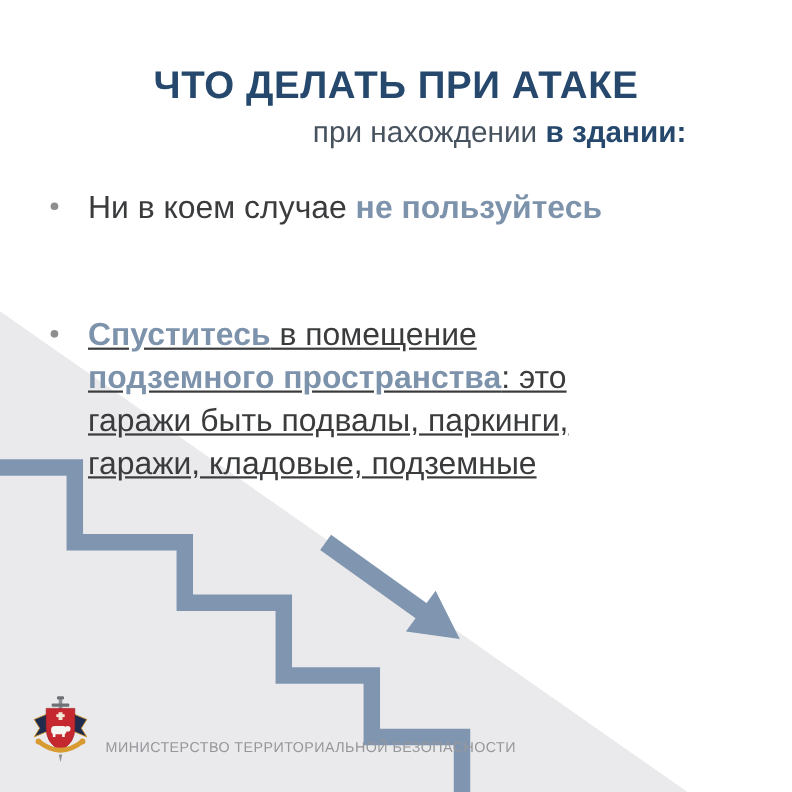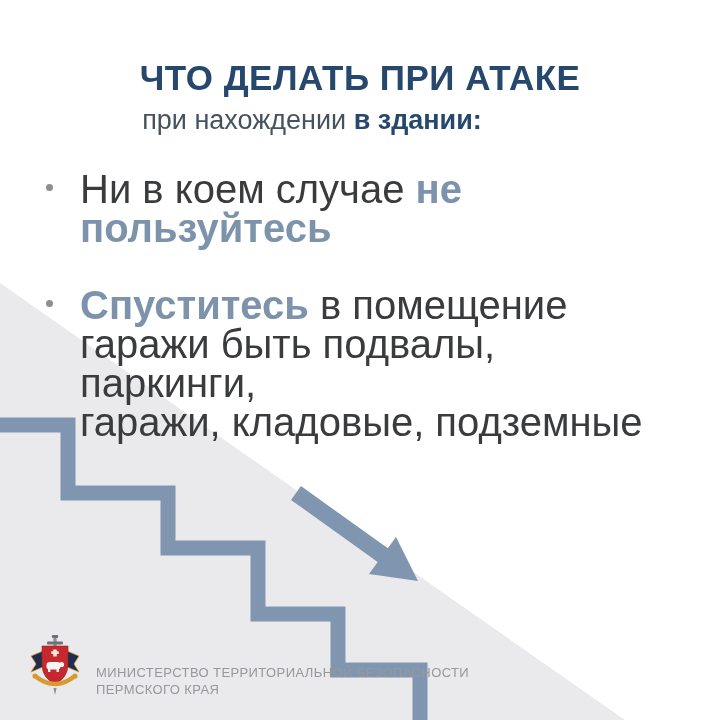--- a/index.html
+++ b/index.html
@@ -38,33 +38,33 @@
   .text-layer{position:absolute;left:0;top:0;width:720px;height:720px;z-index:1;}
   .title{
     position:absolute;top:58px;left:0;width:720px;
     text-align:center;
     font-size:35px;font-weight:bold;
     color:var(--navy);
     letter-spacing:0.5px;
   }
   .subtitle{
     position:absolute;top:105px;left:0;width:624px;
-    text-align:center;
+    text-align:right;
     font-size:27px;
     color:var(--subtitle-gray);
   }
   .subtitle b{color:var(--navy);}
   .bullets{list-style:none;}
   .bullet{
     position:absolute;left:44px;width:630px;
-    font-size:40px;line-height:39px;
+    font-size:29px;line-height:39px;
     color:var(--body);
   }
   .bullet-1{top:170px;}
-  .bullet-2{top:286px;}
+  .bullet-2{top:286px;text-decoration:underline;}
   .dot{
     position:absolute;left:2px;top:14px;
     width:7px;height:7px;border-radius:50%;
     background:var(--dot);
   }
   .bullet-text{margin-left:36px;}
   .accent-bold{color:var(--accent);font-weight:bold;}
   
   .footer{
     position:absolute;left:28px;top:632px;
@@ -103,20 +103,21 @@
       <li class="bullet bullet-1">
         <span class="dot"></span>
         <div class="bullet-text">
             <div class="line"><span>Ни в коем случае </span><span class="accent-bold">не пользуйтесь</span></div>
           </div>
       </li>
       <li class="bullet bullet-2">
         <span class="dot"></span>
         <div class="bullet-text">
             <div class="line"><span class="accent-bold">Спуститесь</span><span> в помещение</span></div>
+            <div class="line"><span class="accent-bold">подземного пространства</span><span>: это</span></div>
             <div class="line"><span>гаражи быть подвалы, паркинги,</span></div>
             <div class="line"><span>гаражи, кладовые, подземные</span></div>
           </div>
       </li>
     </ul>
   </div>
 
   <div class="footer">
     <svg class="logo" viewBox="0 0 54 62" aria-hidden="true">
 
@@ -147,17 +148,16 @@
       </g>
 
       <g>
         <path d="M7 42 Q27 58 47 42" stroke="#D89B32" stroke-width="4.5" fill="none"></path>
         <circle cx="7" cy="42" r="2.6" fill="#D89B32"></circle>
         <circle cx="47" cy="42" r="2.6" fill="#D89B32"></circle>
       </g>
     </svg>
     <div class="footer-org">
       <div>МИНИСТЕРСТВО ТЕРРИТОРИАЛЬНОЙ БЕЗОПАСНОСТИ</div>
-      <div>ПЕРМСКОГО КРАЯ</div>
     </div>
   </div>
 
 </div>
 
 </body></html>

